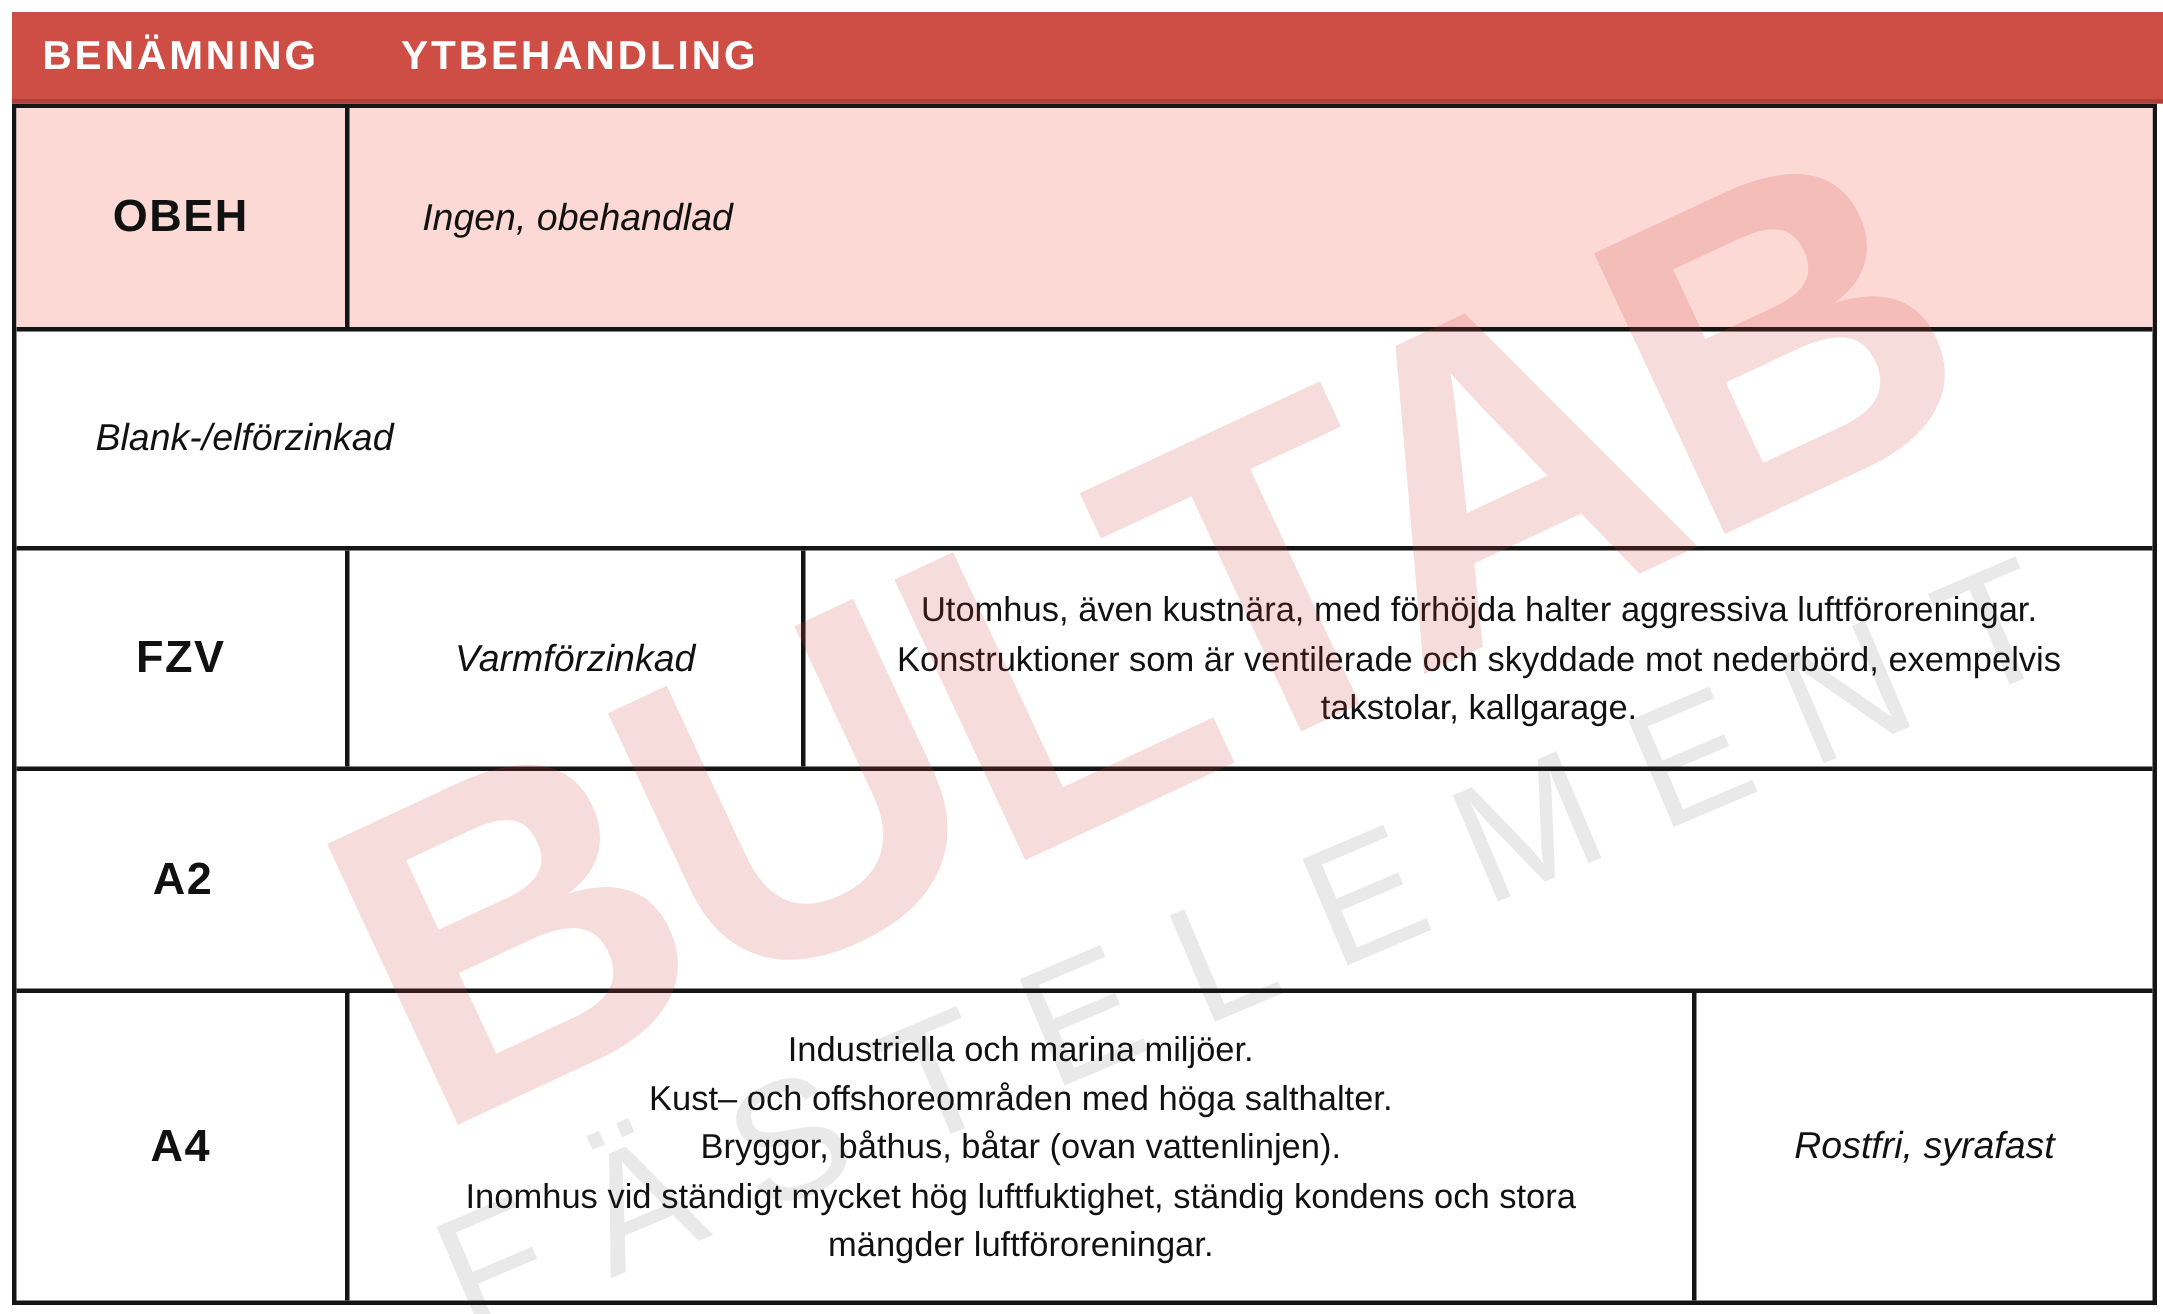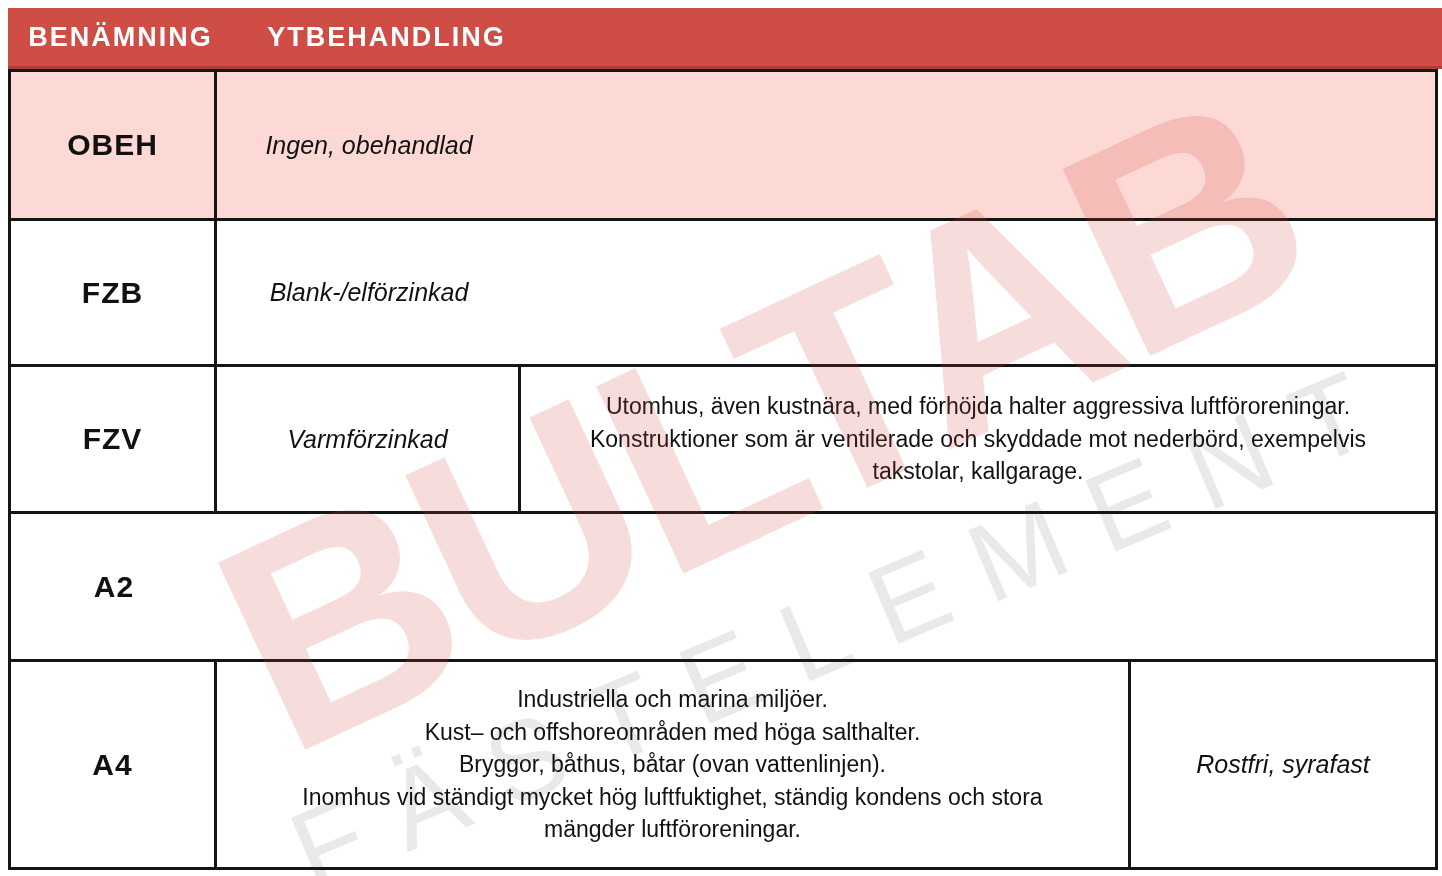--- a/index.html
+++ b/index.html
@@ -59,21 +59,21 @@
   .trow-4 { flex: 1; }
   .trow.highlight { background: var(--highlight-bg, #FDD9D6); }
 
   .cell {
     display: flex; align-items: center; justify-content: center;
     text-align: center;
     border-right: 3px solid var(--border, #151515);
     box-sizing: border-box;
   }
   .cell:last-child { border-right: none; }
-  .cell.c1 { width: 206px; }
+  .cell.c1 { width: 222px; }
   .cell.c2 { width: 304px; }
   .cell.c3 { flex: 1; padding: 6px 14px; }
 
   .name-text {
     font-weight: bold;
     font-size: 30px;
     letter-spacing: 1px;
   }
   .treatment-text {
     font-style: italic;
@@ -132,23 +132,20 @@
   <div class="table-body">
       <div class="trow trow-0 highlight">
     <div class="cell c1">
       <span class="name-text">OBEH</span>
     </div>
     <div class="cell c2">
       <span class="treatment-text">Ingen, obehandlad</span>
     </div>
   </div>
       <div class="trow trow-1">
-    <div class="cell c1">
-      <span class="name-text">FZB</span>
-    </div>
     <div class="cell c2">
       <span class="treatment-text">Blank-/elförzinkad</span>
     </div>
   </div>
       <div class="trow trow-2">
     <div class="cell c1">
       <span class="name-text">FZV</span>
     </div>
     <div class="cell c2">
       <span class="treatment-text">Varmförzinkad</span>

